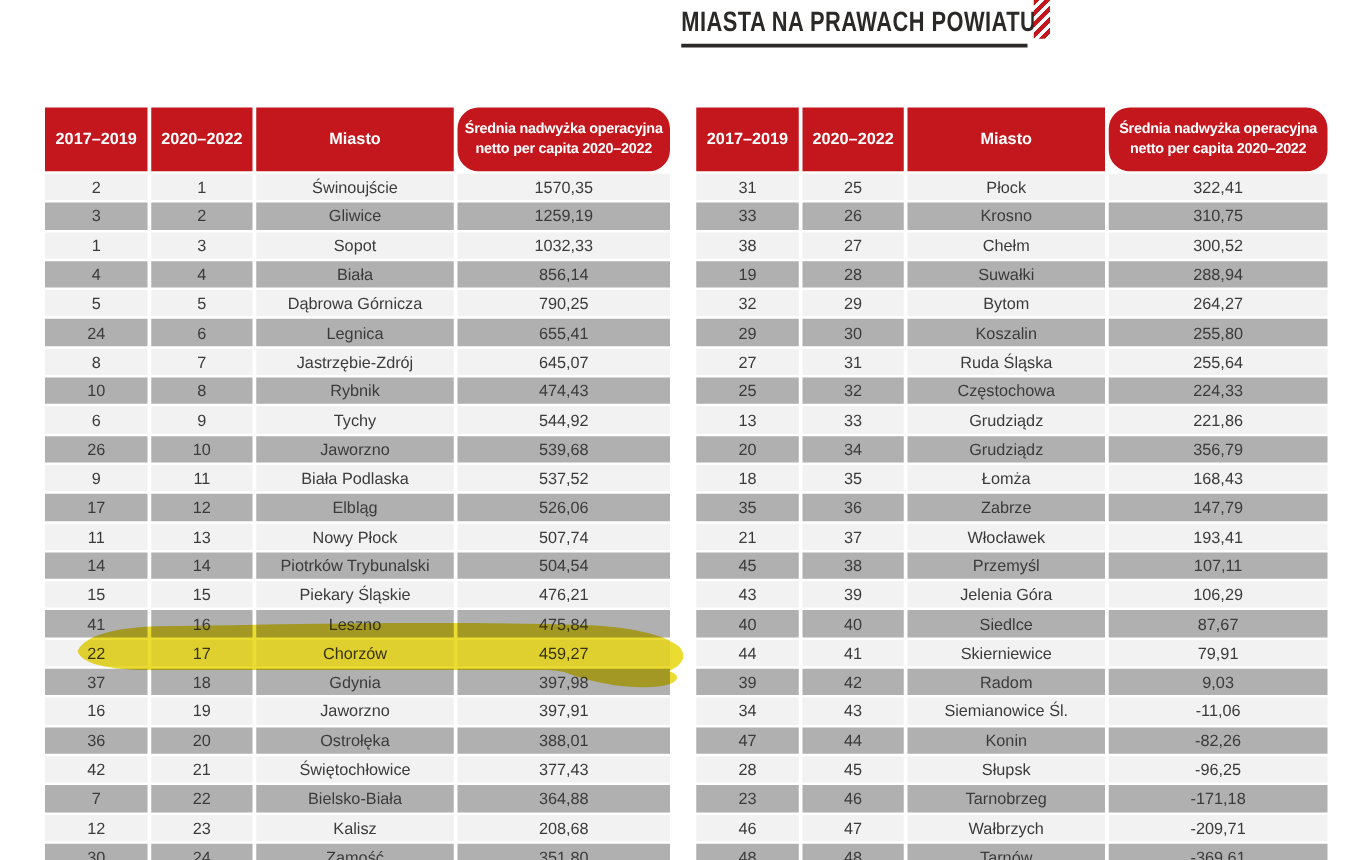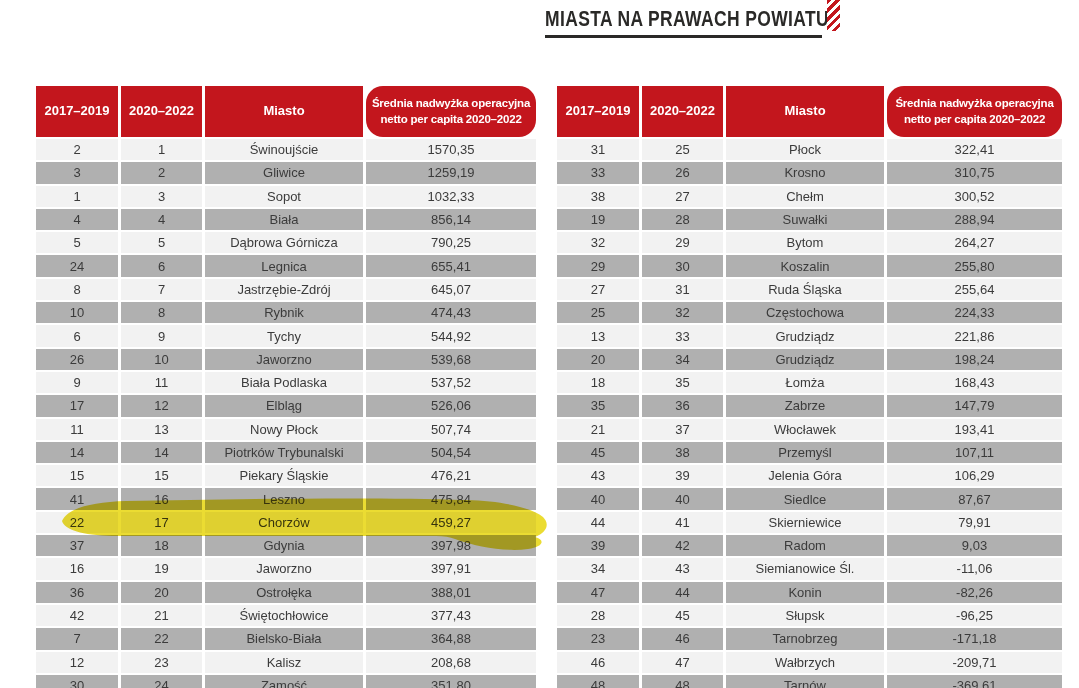--- a/index.html
+++ b/index.html
@@ -141,21 +141,21 @@
       </div></div>
     <div class="row"><div class="td light">31</div><div class="td light">25</div><div class="td light">Płock</div><div class="td light">322,41</div></div>
     <div class="row"><div class="td dark">33</div><div class="td dark">26</div><div class="td dark">Krosno</div><div class="td dark">310,75</div></div>
     <div class="row"><div class="td light">38</div><div class="td light">27</div><div class="td light">Chełm</div><div class="td light">300,52</div></div>
     <div class="row"><div class="td dark">19</div><div class="td dark">28</div><div class="td dark">Suwałki</div><div class="td dark">288,94</div></div>
     <div class="row"><div class="td light">32</div><div class="td light">29</div><div class="td light">Bytom</div><div class="td light">264,27</div></div>
     <div class="row"><div class="td dark">29</div><div class="td dark">30</div><div class="td dark">Koszalin</div><div class="td dark">255,80</div></div>
     <div class="row"><div class="td light">27</div><div class="td light">31</div><div class="td light">Ruda Śląska</div><div class="td light">255,64</div></div>
     <div class="row"><div class="td dark">25</div><div class="td dark">32</div><div class="td dark">Częstochowa</div><div class="td dark">224,33</div></div>
     <div class="row"><div class="td light">13</div><div class="td light">33</div><div class="td light">Grudziądz</div><div class="td light">221,86</div></div>
-    <div class="row"><div class="td dark">20</div><div class="td dark">34</div><div class="td dark">Grudziądz</div><div class="td dark">198,24</div></div>
+    <div class="row"><div class="td dark">20</div><div class="td dark">34</div><div class="td dark">Grudziądz</div><div class="td dark">356,79</div></div>
     <div class="row"><div class="td light">18</div><div class="td light">35</div><div class="td light">Łomża</div><div class="td light">168,43</div></div>
     <div class="row"><div class="td dark">35</div><div class="td dark">36</div><div class="td dark">Zabrze</div><div class="td dark">147,79</div></div>
     <div class="row"><div class="td light">21</div><div class="td light">37</div><div class="td light">Włocławek</div><div class="td light">193,41</div></div>
     <div class="row"><div class="td dark">45</div><div class="td dark">38</div><div class="td dark">Przemyśl</div><div class="td dark">107,11</div></div>
     <div class="row"><div class="td light">43</div><div class="td light">39</div><div class="td light">Jelenia Góra</div><div class="td light">106,29</div></div>
     <div class="row"><div class="td dark">40</div><div class="td dark">40</div><div class="td dark">Siedlce</div><div class="td dark">87,67</div></div>
     <div class="row"><div class="td light">44</div><div class="td light">41</div><div class="td light">Skierniewice</div><div class="td light">79,91</div></div>
     <div class="row"><div class="td dark">39</div><div class="td dark">42</div><div class="td dark">Radom</div><div class="td dark">9,03</div></div>
     <div class="row"><div class="td light">34</div><div class="td light">43</div><div class="td light">Siemianowice Śl.</div><div class="td light">-11,06</div></div>
     <div class="row"><div class="td dark">47</div><div class="td dark">44</div><div class="td dark">Konin</div><div class="td dark">-82,26</div></div>

